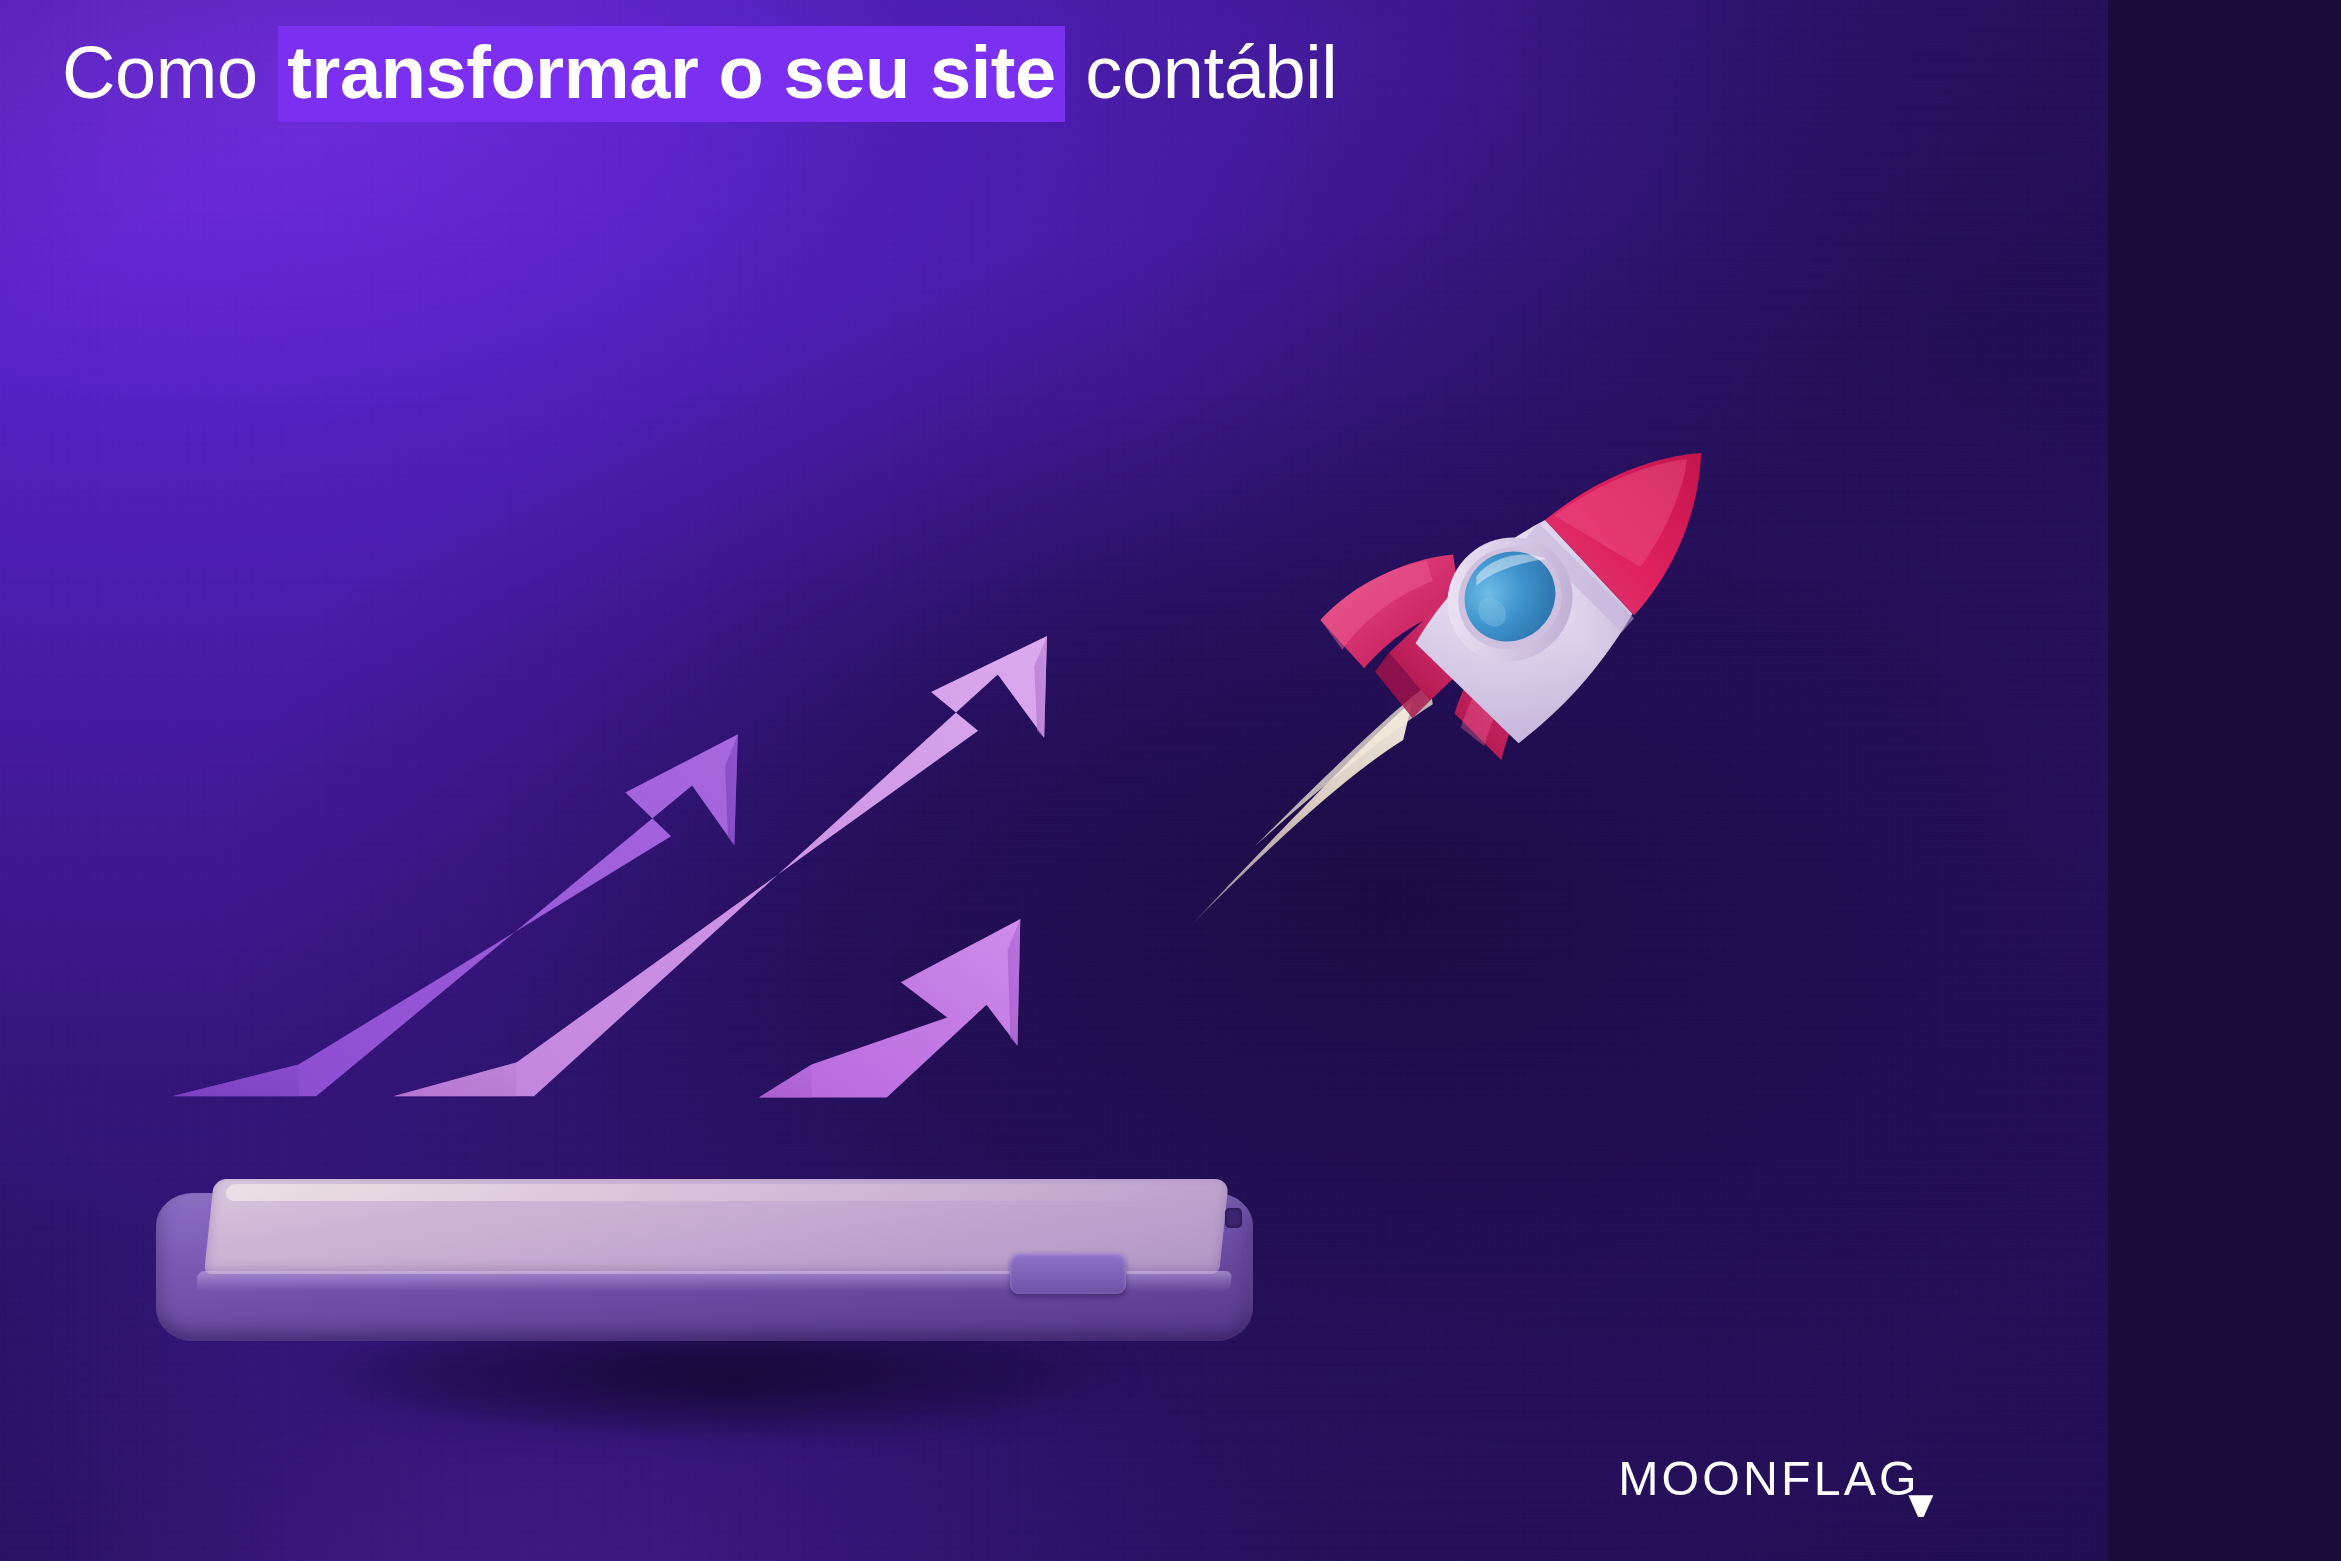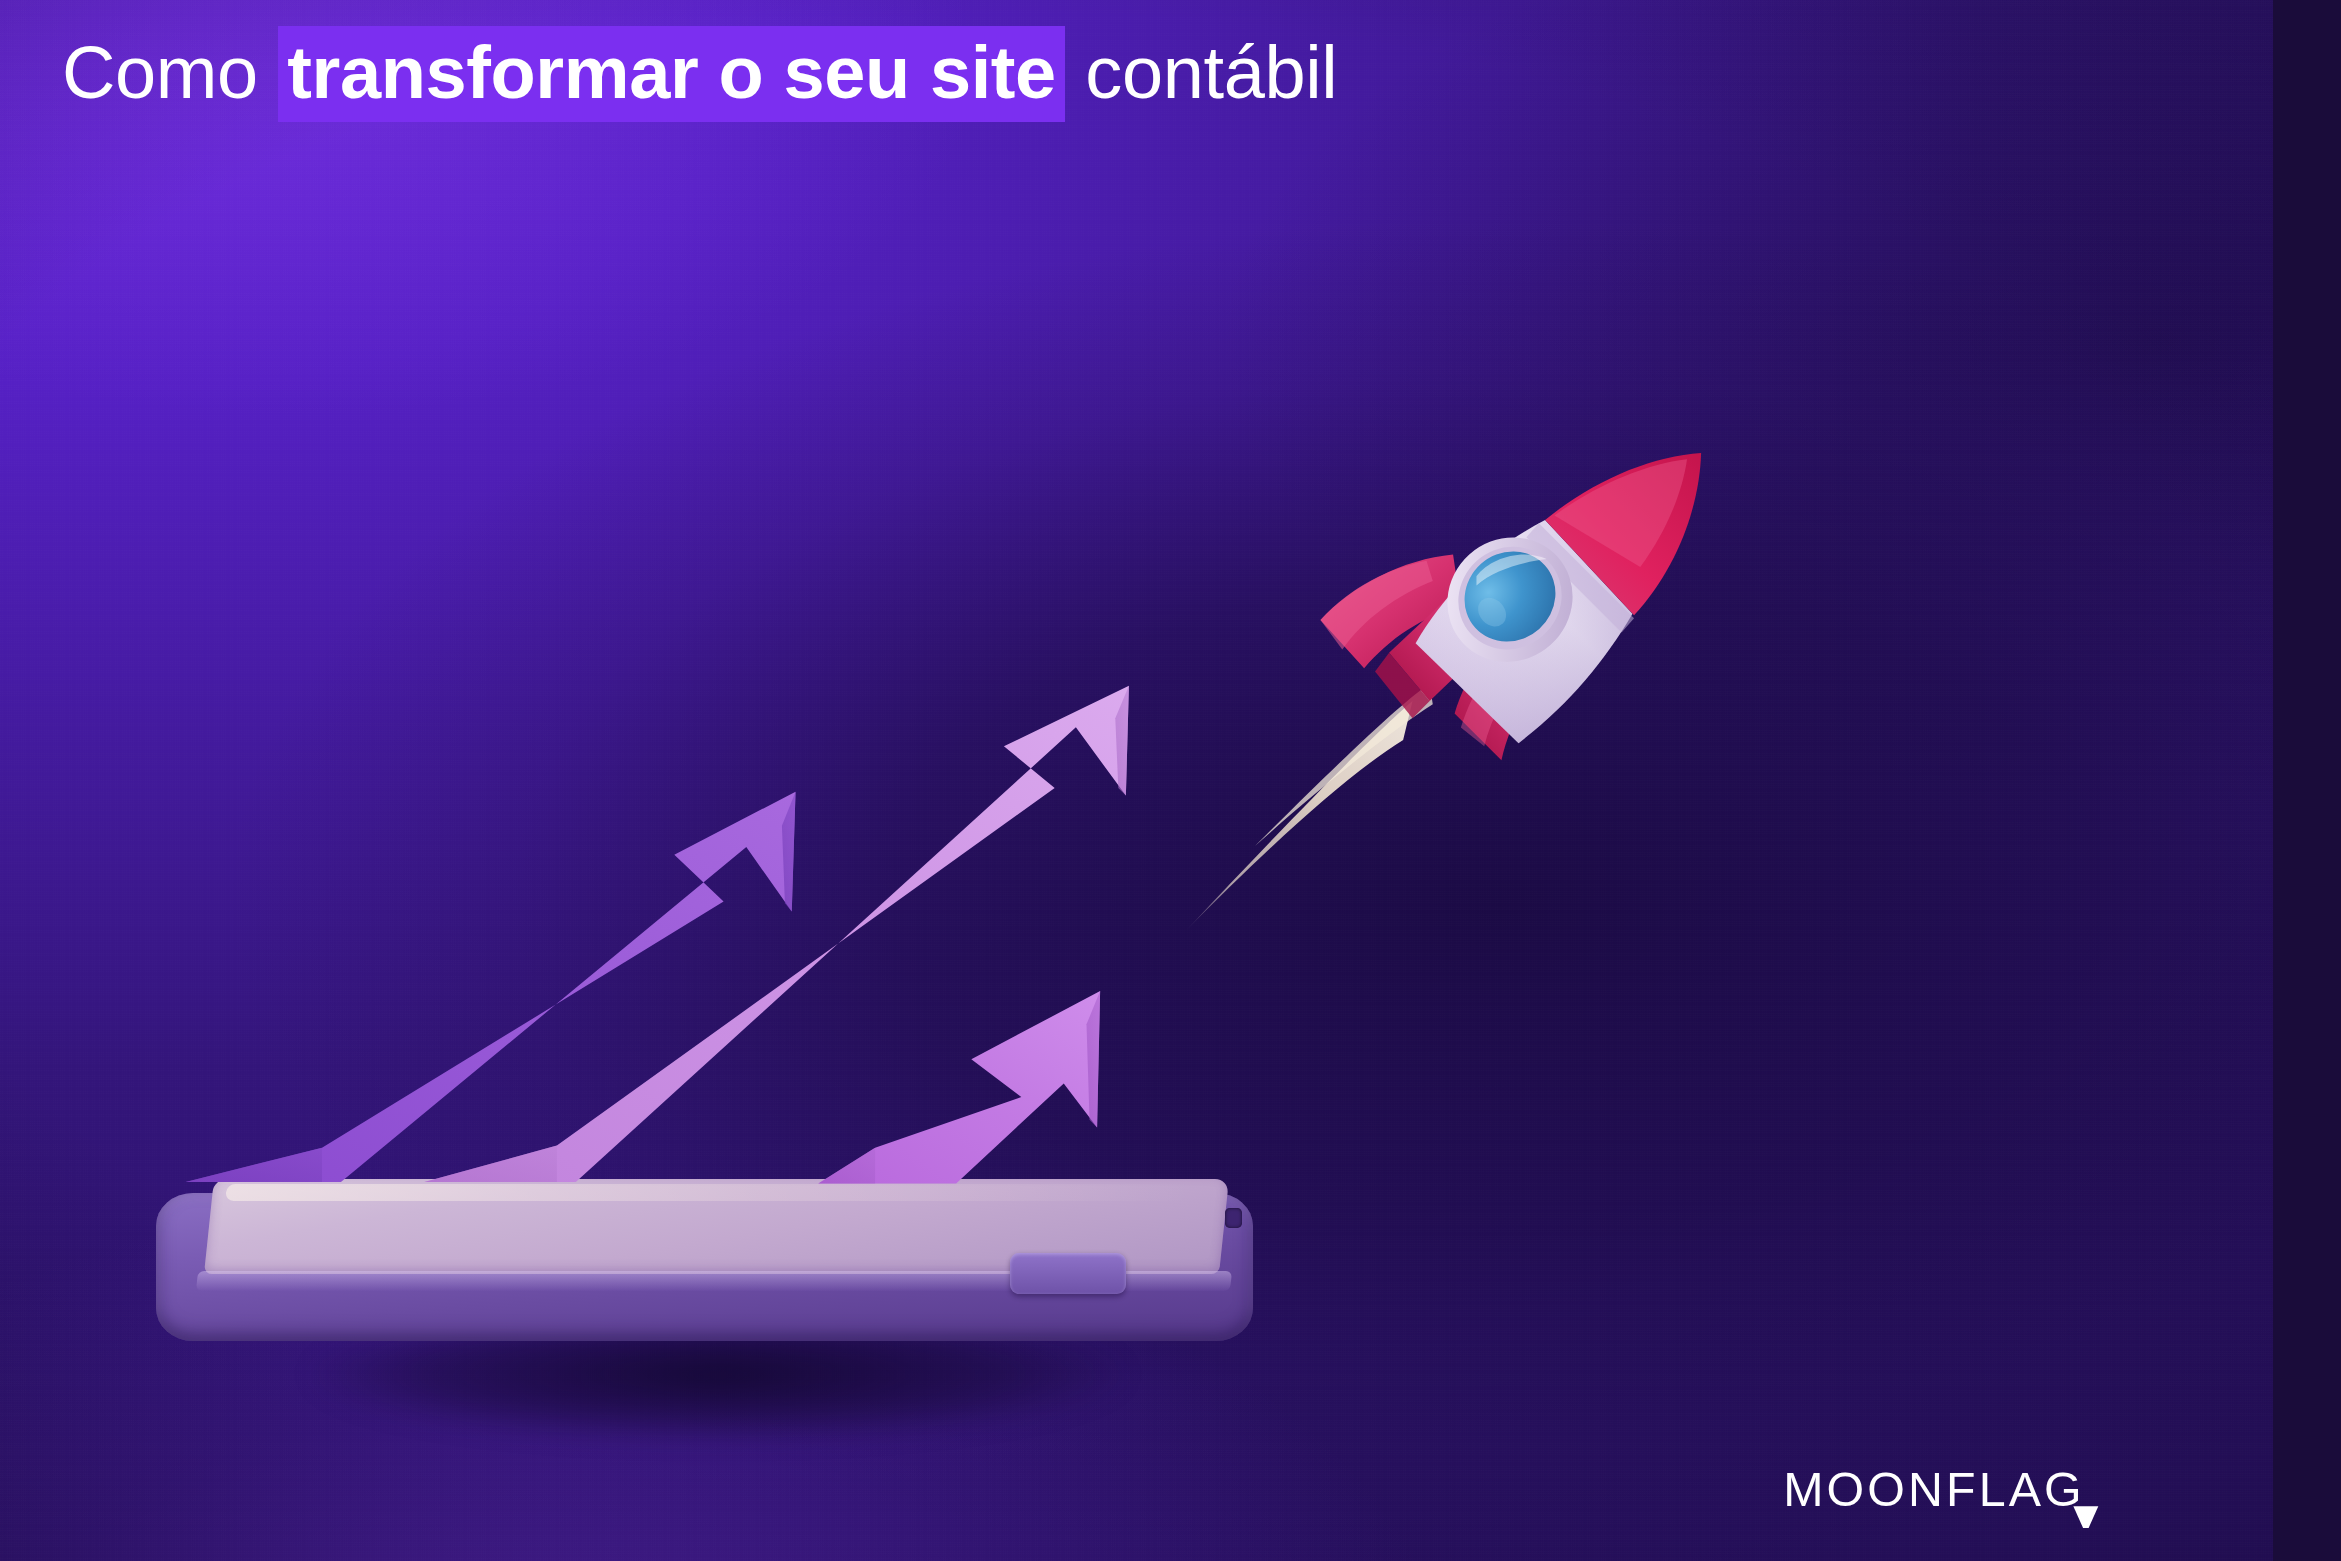--- a/index.html
+++ b/index.html
@@ -1,20 +1,20 @@
 <!DOCTYPE html>
 <html style="font-size:12.5px"><head>
 <meta charset="utf-8">
 <style>
   html,body{margin:0;padding:0;background:#1a0c3a;}
   body{font-family:"Liberation Sans", sans-serif;}
 
   #stage{
     position:relative;
-    width:2273px;height:1561px;
+    width:2108px;height:1561px;
     overflow:hidden;
     background:#3a1c80;
   }
 
   
   .bg-base{
     position:absolute;inset:0;
     background:
       radial-gradient(120% 95% at 6% 4%,  #6326d6 0%, #5520c4 22%, #431a9e 45%, #33157a 68%, #2a1166 100%),
       linear-gradient(125deg,#5b22cb 0%, #44189f 40%, #331479 70%, #2b1168 100%);
@@ -120,21 +120,21 @@
   #arrows{position:absolute;inset:0;z-index:20;pointer-events:none;}
 
   
   #rocket{
     position:absolute;left:1155px;top:453px;width:593px;height:546px;
     z-index:30;
   }
 
   
   #logo{
-    position:absolute;right:84px;bottom:33px;
+    position:absolute;right:84px;bottom:44px;
     display:flex;align-items:center;
     z-index:40;
   }
   .logo-text{
     font-size:62px;font-weight:400;color:#ffffff;
     letter-spacing:4px;line-height:1;
     font-family:"Liberation Sans", sans-serif;
   }
 </style>
 </head>

